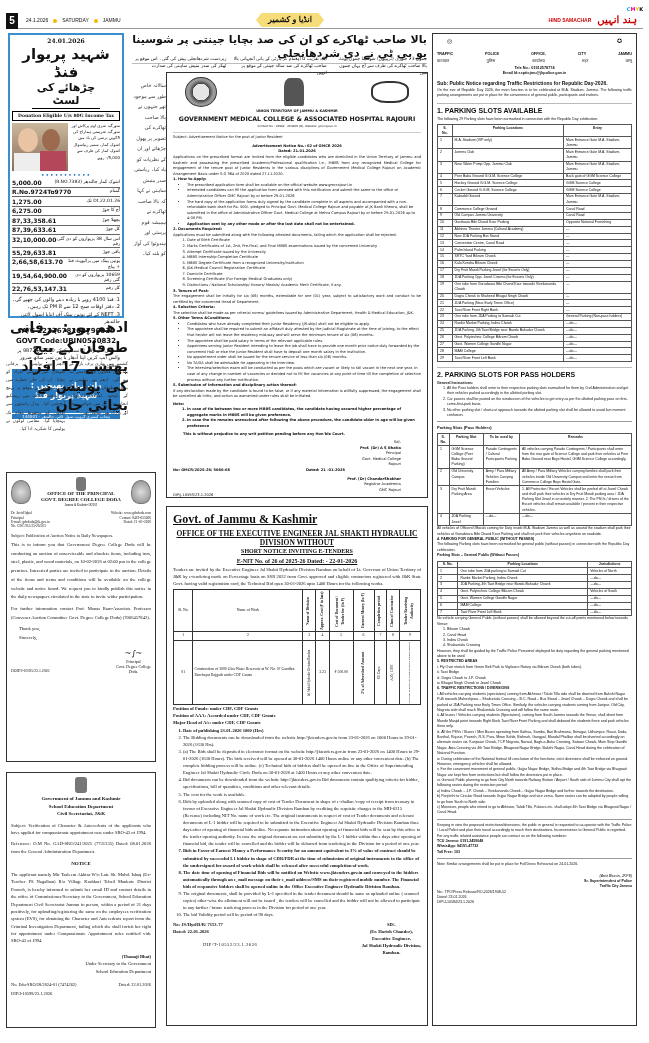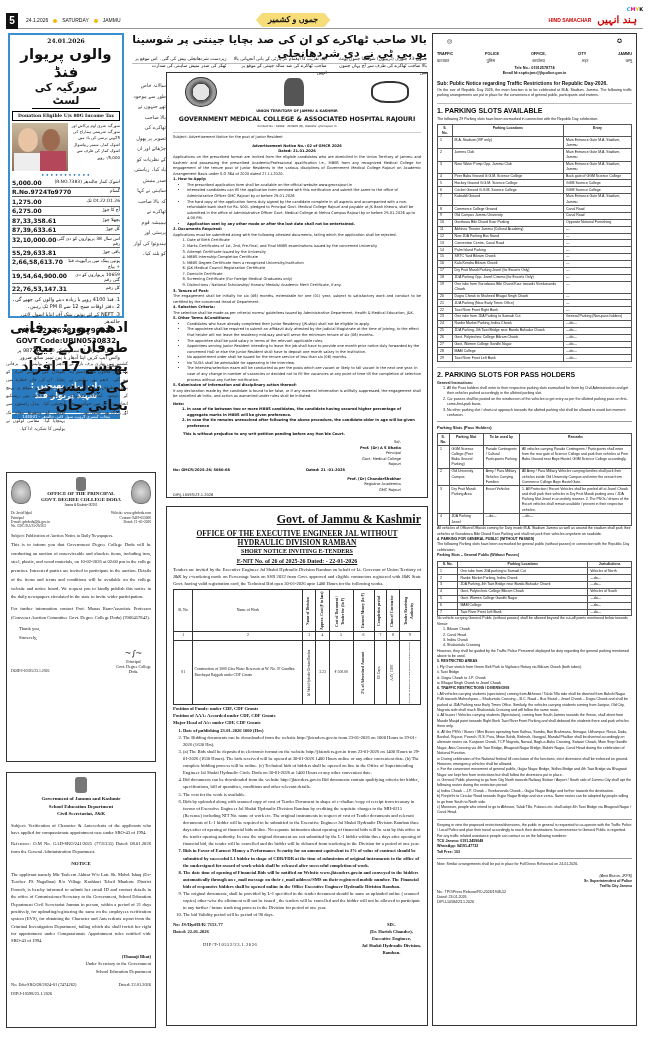--- a/index.html
+++ b/index.html
@@ -63,21 +63,21 @@
 .gmc .ut{text-align:center;font-size:3.5px;font-weight:bold;margin-top:2px}
 .gmc .title{text-align:center;font-size:6.2px;font-weight:bold}
 .gmc .contact{text-align:center;font-size:2.8px}
 .gmc .subj{margin-top:4px;font-size:3.6px;border-top:1px solid #ccc;padding-top:2px}
 .gmc .advno{text-align:center;font-weight:bold;margin-top:3px}
 .gmc p{text-align:justify}
 .gmc ul,.gmc ol{padding-left:14px}
 .gmc .sig{text-align:right;padding-right:20px;margin-top:3px}
 .gmc .row{display:flex;justify-content:space-between}
 .jal{position:absolute;left:166px;top:506px;width:262px;height:520px;border:1px solid #333;padding:3px 6px;font-family:"Liberation Serif",serif;font-size:4.6px;line-height:1.55}
-.jal .h1{text-align:right;font-size:12px;font-weight:bold;text-decoration:underline}
+.jal .h1{text-align:left;font-size:12px;font-weight:bold;text-decoration:underline}
 .jal .h2{text-align:center;font-size:7.5px;font-weight:bold;text-decoration:underline;line-height:1.25}
 .jal .h3{text-align:center;font-size:6px;font-weight:bold;text-decoration:underline}
 .jal p{text-align:justify}
 .jtable{width:100%;border-collapse:collapse;margin-top:2px}
 .jtable td,.jtable th{border:1px solid #333;font-size:3.8px;text-align:center;padding:1px;font-weight:normal}
 .jtable th.vert{writing-mode:vertical-rl;transform:rotate(180deg);height:42px;font-weight:bold}
 .jal ol{padding-left:10px}
 .jal .bold{font-weight:bold}
 .jal .foot{display:flex;justify-content:space-between;margin-top:2px}
 
@@ -103,31 +103,31 @@
 
 <div class="topbar">
   <div class="pgno">5</div>
   <div class="hdrtxt">
     <span>24.1.2026</span>
     <span class="dot"></span>
     <span>SATURDAY</span>
     <span class="dot"></span>
     <span>JAMMU</span>
   </div>
-  <div class="sectag">جموں و کشمیر</div>
+  <div class="sectag">انڈیا و کشمیر</div>
   <div class="brand">
     <span class="hs">HIND SAMACHAR</span>
     <span class="logo">ہند انہیں</span>
   </div>
 </div>
 
 <div class="fundbox">
   <div class="fdate">24.01.2026</div>
-  <div class="ftitle">والوں پریوار فنڈ</div>
-  <div class="fsub">سورگیہ کی لسٹ</div>
+  <div class="ftitle">شہید پریوار فنڈ</div>
+  <div class="fsub">چڑھائے کی لسٹ</div>
   <div class="elig">Donation Eligible U/s 80G Income Tax</div>
   <div class="photos">
     <div class="photo">
         <div class="body1"></div>
         <div class="body2"></div>
         <div class="head1"></div>
         <div class="head2"></div>
       </div>
     <div class="photo-cap" style="direction:rtl;text-align:right">سورگیہ شری اوم پرکاش اور سورگیہ شریمتی ہماراج کی 25ویں برسی کی یاد میں اشوک کمار، سمیر ریپاسوال اشوک کمار کی طرف سے 5,000/- روپے</div>
   </div>
@@ -335,21 +335,21 @@
   <div class="sig">
     <div style="font-weight:bold">Prof. (Dr) ChanderShekher</div>
     <div>Registrar Academics</div>
     <div>GMC Rajouri</div>
   </div>
   <div>DIP/J-10593/23.1.2026</div>
 </div>
 
 <div class="jal">
   <div class="h1">Govt. of Jammu &amp; Kashmir</div>
-  <div class="h2">OFFICE OF THE EXECUTIVE ENGINEER JAL WITHOUT HYDRAULIC DIVISION RAMBAN</div>
+  <div class="h2">OFFICE OF THE EXECUTIVE ENGINEER JAL SHAKTI HYDRAULIC DIVISION WITHOUT</div>
   <div class="h3">SHORT NOTICE INVITING E-TENDERS</div>
   <div class="h3">E-NIT No. of 26 of 2025-26 Dated: - 22-01-2026</div>
   <p>Tenders are invited by the Executive Engineer Jal Shakti Hydraulic Division Ramban on behalf of Lt. Governor of Union Territory of J&amp;K by e-tendering mode on Percentage basis on SSR 2022 from Govt. approved and eligible contractors registered with J&amp;K State Govt. having valid registration card, the Technical Bid open 30-01-2026 upto 1400 Hours for the following works.</p>
   <table class="jtable">
     <tbody>
         <tr>
       <th>Sl. No.</th>
       <th style="width:110px">Name of Work</th>
       <th class="vert">Name of Division</th>
       <th class="vert">Approx. Cost (₹ in lacs)</th>

